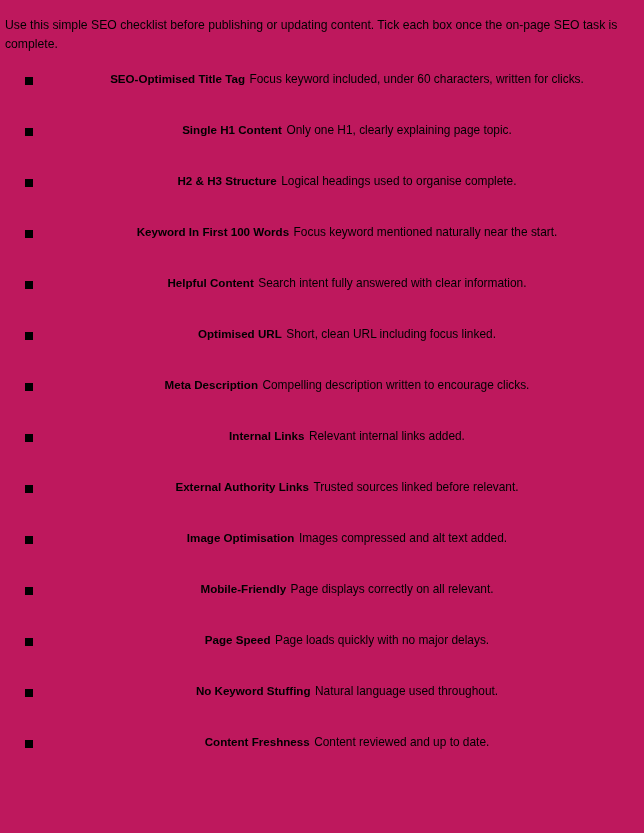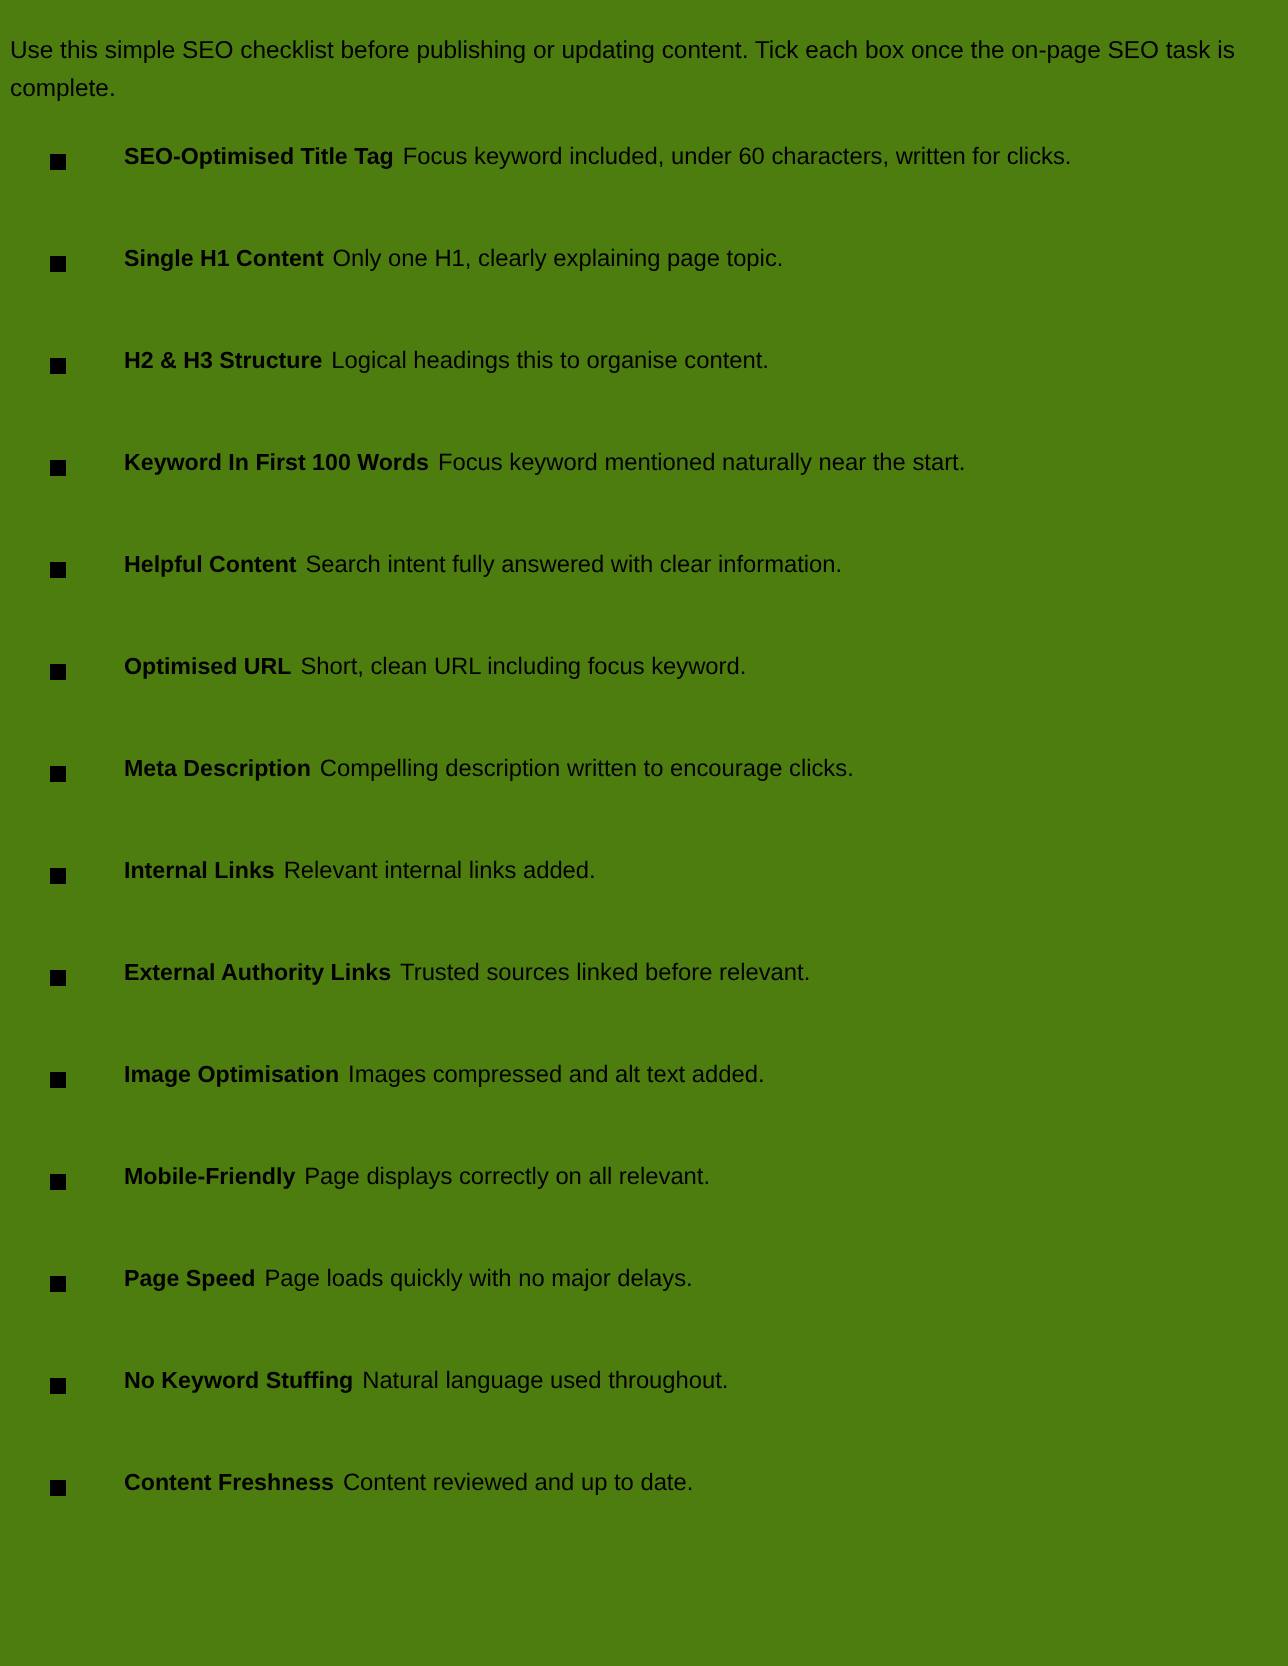--- a/index.html
+++ b/index.html
@@ -12,21 +12,21 @@
     height: 833px;
     overflow: hidden;
     font-family: "Liberation Sans", sans-serif;
     color: #000000;
     -webkit-font-smoothing: antialiased;
   }
   .page {
     position: relative;
     width: 644px;
     height: 833px;
-    background: #4d7c0f;
+    background: #be185d;
     box-sizing: border-box;
   }
   .intro {
     position: absolute;
     left: 5px;
     top: 4px;
     width: 634px;
     font-size: 12.2px;
     line-height: 19px;
     font-weight: normal;
@@ -40,20 +40,21 @@
     width: 644px;
     list-style: none;
     margin: 0;
     padding: 0;
   }
   .check-item {
     position: relative;
     height: 51px;
     padding: 0;
     margin: 0;
+    text-align: center;
   }
   .bullet {
     position: absolute;
     left: 25px;
     top: 8px;
     width: 8px;
     height: 8px;
     background: #000000;
     display: block;
   }
@@ -99,21 +100,21 @@
     <span class="item-body">
       <span class="item-title">Single H1 Content</span>
       <span class="item-desc">Only one H1, clearly explaining page topic.</span>
     </span>
   </li>
 
   <li class="check-item">
     <span class="bullet"></span>
     <span class="item-body">
       <span class="item-title">H2 &amp; H3 Structure</span>
-      <span class="item-desc">Logical headings this to organise content.</span>
+      <span class="item-desc">Logical headings used to organise complete.</span>
     </span>
   </li>
 
   <li class="check-item">
     <span class="bullet"></span>
     <span class="item-body">
       <span class="item-title">Keyword In First 100 Words</span>
       <span class="item-desc">Focus keyword mentioned naturally near the start.</span>
     </span>
   </li>
@@ -123,21 +124,21 @@
     <span class="item-body">
       <span class="item-title">Helpful Content</span>
       <span class="item-desc">Search intent fully answered with clear information.</span>
     </span>
   </li>
 
   <li class="check-item">
     <span class="bullet"></span>
     <span class="item-body">
       <span class="item-title">Optimised URL</span>
-      <span class="item-desc">Short, clean URL including focus keyword.</span>
+      <span class="item-desc">Short, clean URL including focus linked.</span>
     </span>
   </li>
 
   <li class="check-item">
     <span class="bullet"></span>
     <span class="item-body">
       <span class="item-title">Meta Description</span>
       <span class="item-desc">Compelling description written to encourage clicks.</span>
     </span>
   </li>

